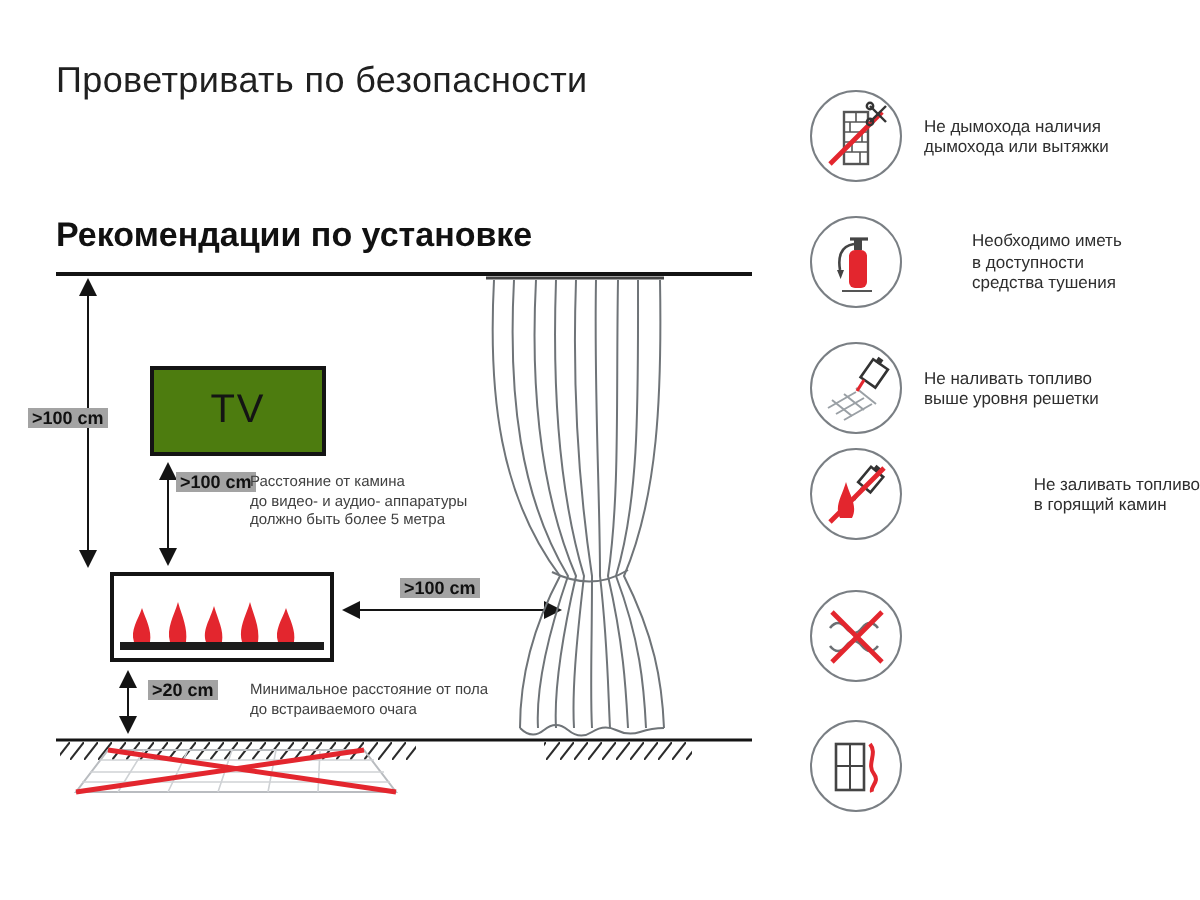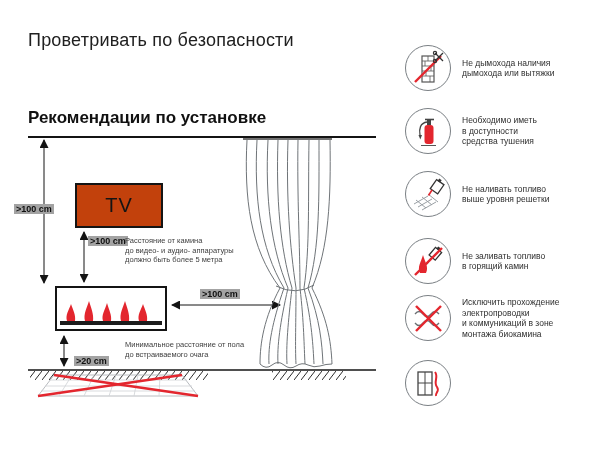--- a/index.html
+++ b/index.html
@@ -3,21 +3,21 @@
 <meta charset="utf-8">
 <style>
   html,body{margin:0;padding:0;background:#fff;}
   .page{position:relative;width:600px;height:450px;background:#ffffff;
         font-family:"Liberation Sans",sans-serif;overflow:hidden;color:#1a1a1a;}
   .title{position:absolute;left:28px;top:30px;font-size:18px;font-weight:400;color:#202020;letter-spacing:.2px;}
   .subtitle{position:absolute;left:28px;top:108px;font-size:17px;font-weight:bold;color:#111;}
   .diagram-svg{position:absolute;left:14px;top:128px;}
   .tv-box{position:absolute;left:75px;top:183px;width:88px;height:45px;border:2.5px solid #141414;
           box-sizing:border-box;display:flex;align-items:center;justify-content:center;
-          font-size:20px;letter-spacing:1px;color:#141414;background:#c2410c;}
+          font-size:20px;letter-spacing:1px;color:#141414;background:#4d7c0f;}
   .fireplace-box{position:absolute;left:55px;top:286px;width:112px;height:45px;border:2px solid #141414;
           box-sizing:border-box;background:#fff;}
   .dim-label{position:absolute;font-size:9px;font-weight:bold;color:#111;background:#a3a3a3;padding:0 2px;white-space:nowrap;}
   .note{position:absolute;font-size:7.5px;line-height:9.5px;color:#404040;white-space:pre-line;}
   .safety-item{position:absolute;left:405px;width:195px;height:46px;display:flex;align-items:center;}
   .icon-circle{width:46px;height:46px;flex:0 0 46px;border:1.6px solid #7a7f84;border-radius:50%;
           box-sizing:border-box;display:flex;align-items:center;justify-content:center;background:#fff;}
   .safety-text{margin-left:11px;font-size:8.5px;line-height:10.5px;color:#2e2e2e;white-space:pre-line;}
 </style>
 </head>
@@ -93,21 +93,21 @@
       </g>
     </svg>
   </div>
 
   <div class="dim-label" style="left:14px;top:204px;">&gt;100 cm</div>
   <div class="dim-label" style="left:88px;top:236px;">&gt;100 cm</div>
   <div class="note" style="left:125px;top:236px;width:128px;">Расстояние от камина
 до видео- и аудио- аппаратуры
 должно быть более 5 метра</div>
   <div class="dim-label" style="left:200px;top:289px;">&gt;100 cm</div>
-  <div class="dim-label" style="left:74px;top:356px;text-align:center;">&gt;20 cm</div>
+  <div class="dim-label" style="left:74px;top:340px;text-align:center;">&gt;20 cm</div>
   <div class="note" style="left:125px;top:340px;width:150px;">Минимальное расстояние от пола
 до встраиваемого очага</div>
 
   <div class="safety-item" style="top:45px;">
     <div class="icon-circle">
       <svg width="40" height="40" viewBox="0 0 40 40">
         <rect x="14" y="8" width="12" height="26" fill="none" stroke="#555" stroke-width="1.2"></rect>
         <path d="M14,13 h12 M14,18 h12 M14,23 h12 M14,28 h12 M20,8 v5 M17,13 v5 M23,18 v5 M18,23 v5 M22,28 v6" stroke="#555" stroke-width="0.8" fill="none"></path>
         <line x1="7" y1="34" x2="33" y2="8" stroke="#E3262E" stroke-width="2.4"></line>
         <g stroke="#333" stroke-width="1.2" fill="none">
@@ -115,21 +115,21 @@
           <line x1="27" y1="5" x2="35" y2="13"></line>
           <circle cx="27" cy="13" r="1.6"></circle>
           <circle cx="27" cy="5" r="1.6"></circle>
         </g>
       </svg>
     </div>
     <div class="safety-text">Не дымохода наличия
 дымохода или вытяжки</div>
   </div>
 
-  <div class="safety-item" style="top:108px;">
+  <div class="safety-item" style="top:108px;gap:24px;">
     <div class="icon-circle">
       <svg width="40" height="40" viewBox="0 0 40 40">
         <path d="M19,11 C12,12 11,18 12,24" stroke="#444" stroke-width="1.3" fill="none"></path>
         <path d="M10.5,24 l3.5,0 l-1.7,4.5 z" fill="#444"></path>
         <rect x="19" y="9" width="4" height="5" fill="#444"></rect>
         <line x1="17" y1="8.5" x2="26" y2="8.5" stroke="#444" stroke-width="1.6"></line>
         <rect x="16.5" y="14" width="9" height="19" rx="3" fill="#E3262E"></rect>
         <line x1="13" y1="34.5" x2="28" y2="34.5" stroke="#555" stroke-width="1"></line>
       </svg>
     </div>
@@ -149,21 +149,21 @@
           <rect x="25" y="7" width="9" height="11" fill="none" stroke="#333" stroke-width="1.3"></rect>
           <rect x="26.5" y="4.5" width="3" height="3" fill="#333"></rect>
         </g>
         <path d="M24,16 L20.5,21.5" stroke="#E3262E" stroke-width="1.6"></path>
       </svg>
     </div>
     <div class="safety-text">Не наливать топливо
 выше уровня решетки</div>
   </div>
 
-  <div class="safety-item" style="top:238px;">
+  <div class="safety-item" style="top:224px;justify-content:space-between;">
     <div class="icon-circle">
       <svg width="40" height="40" viewBox="0 0 40 40">
         <path d="M12,32 C9,26 13,21 15,14 C17,21 21,26 18,32 Z" fill="#E3262E"></path>
         <g transform="rotate(40 28 12)">
           <rect x="24" y="8" width="8" height="10" fill="none" stroke="#333" stroke-width="1.3"></rect>
           <rect x="25.5" y="5.5" width="3" height="2.8" fill="#333"></rect>
         </g>
         <path d="M23,17 L19,23" stroke="#333" stroke-width="1.2"></path>
         <line x1="7" y1="34" x2="34" y2="7" stroke="#E3262E" stroke-width="2.4"></line>
       </svg>
@@ -178,24 +178,20 @@
         <g stroke="#6b6f73" stroke-width="1.3" fill="none">
           <path d="M7,16 q4,-5 8,0 t8,0 t8,0"></path>
           <path d="M7,25 q4,5 8,0 t8,0 t8,0"></path>
         </g>
         <g stroke="#E3262E" stroke-width="2.4">
           <line x1="8" y1="8" x2="33" y2="33"></line>
           <line x1="33" y1="8" x2="8" y2="33"></line>
         </g>
       </svg>
     </div>
-    <div class="safety-text">Исключить прохождение
-электропроводки
-и коммуникаций в зоне
-монтажа биокамина</div>
   </div>
 
   <div class="safety-item" style="top:360px;">
     <div class="icon-circle">
       <svg width="40" height="40" viewBox="0 0 40 40">
         <rect x="10" y="9" width="14" height="23" fill="none" stroke="#444" stroke-width="1.3"></rect>
         <line x1="17" y1="9" x2="17" y2="32" stroke="#444" stroke-width="1"></line>
         <line x1="10" y1="20" x2="24" y2="20" stroke="#444" stroke-width="1"></line>
         <path d="M27,9 C31,14 25,19 29,24 C32,28 27,30 28,33" stroke="#E3262E" stroke-width="2" fill="none"></path>
       </svg>

